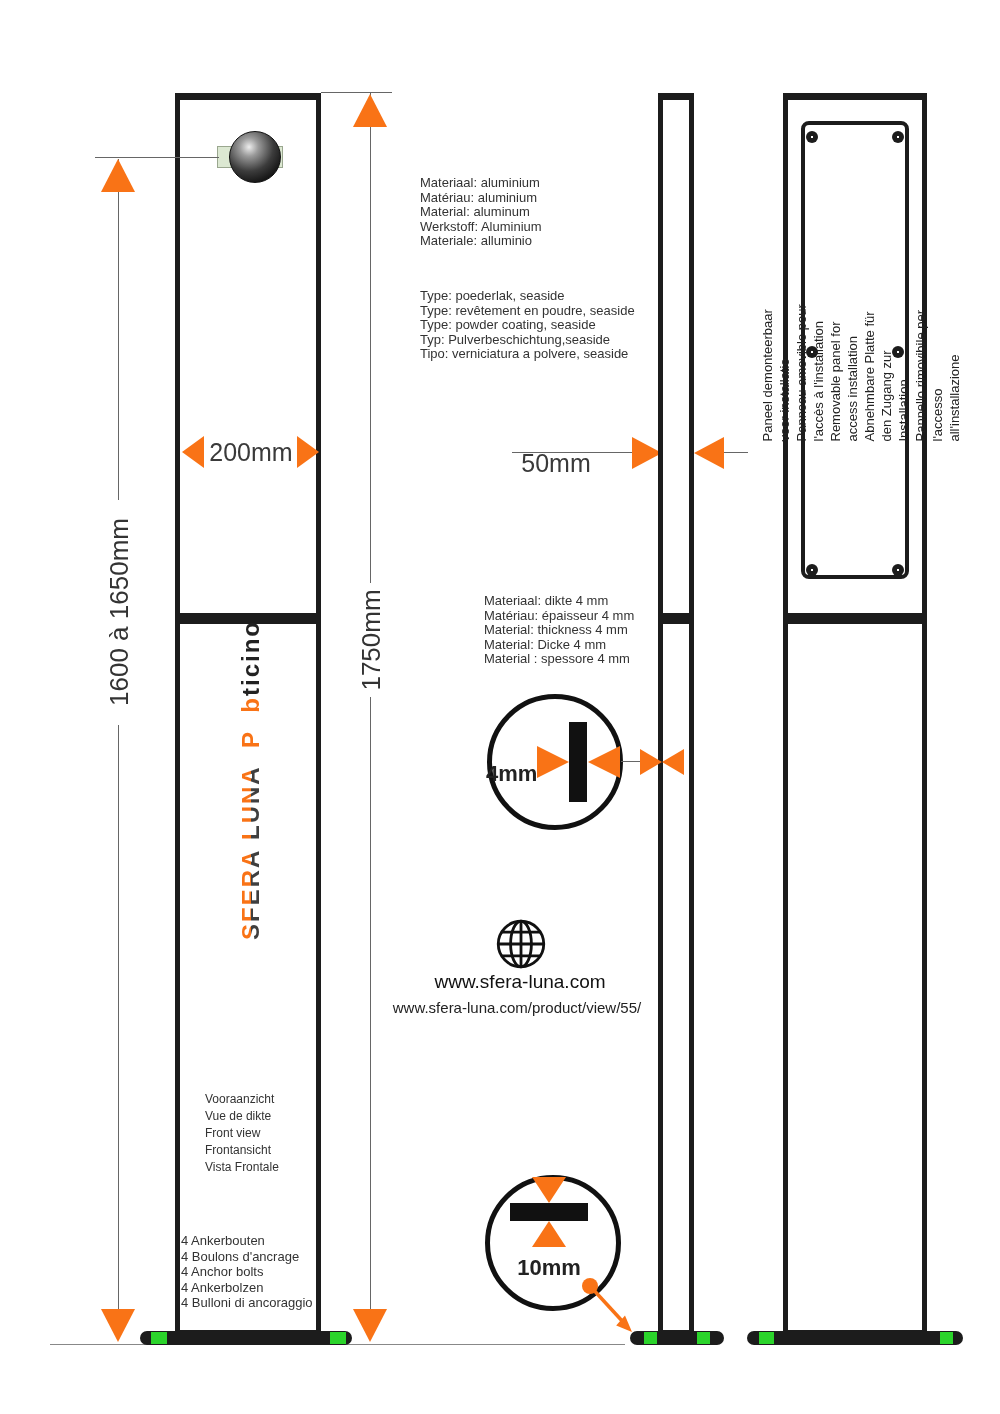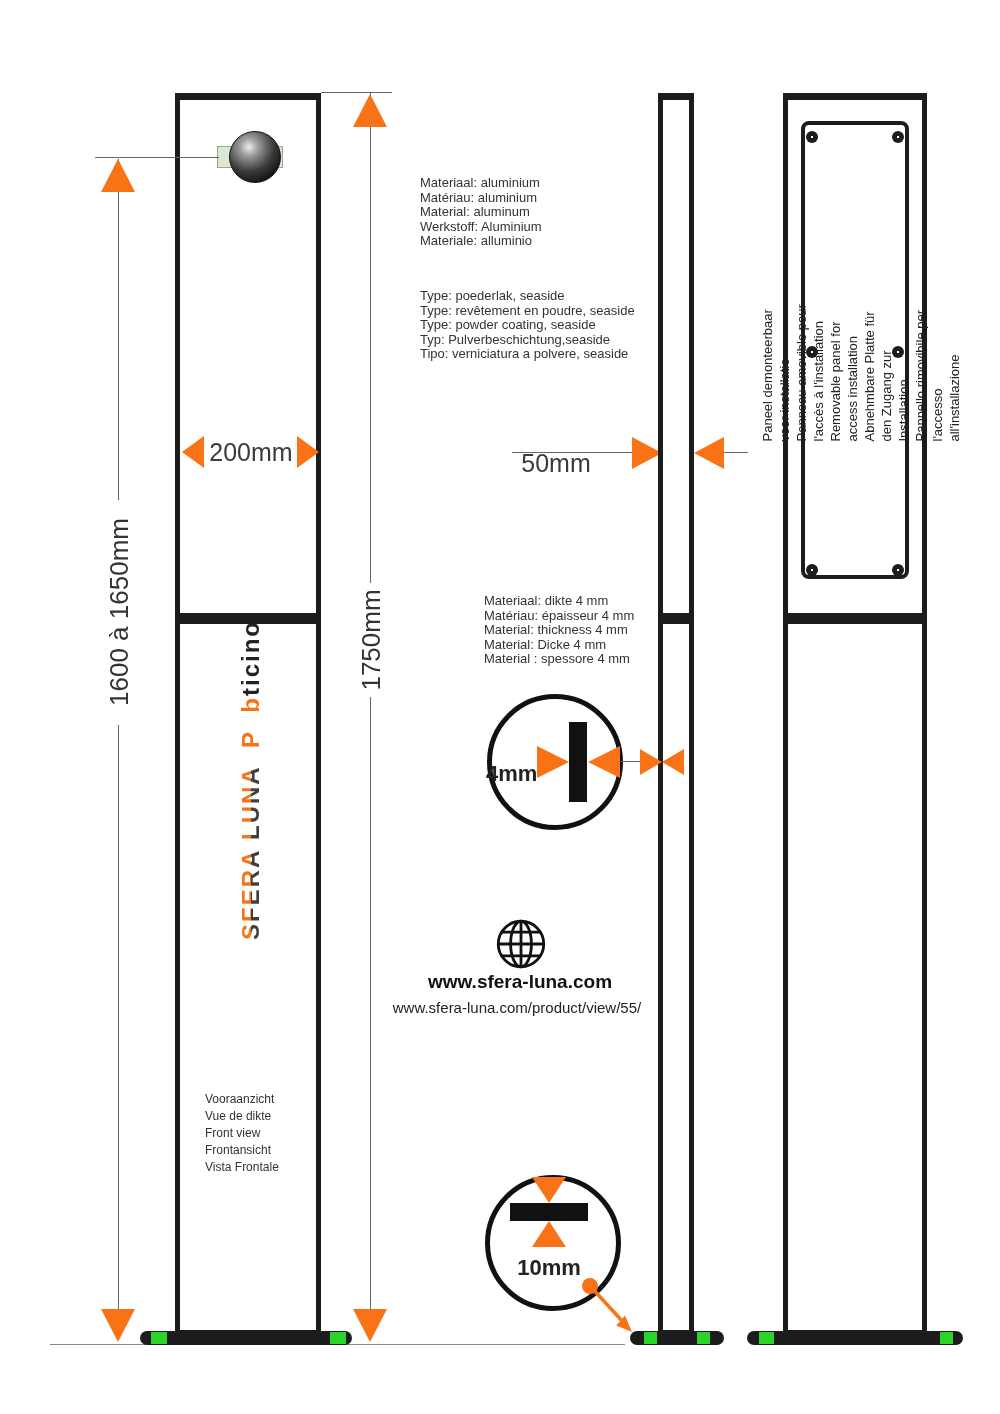--- a/index.html
+++ b/index.html
@@ -38,21 +38,21 @@
   .logo{position:absolute;transform:translate(-50%,-50%) rotate(-90deg);white-space:nowrap;
         font-weight:bold;font-size:24px;letter-spacing:2px;}
   .split{background:linear-gradient(180deg,#F97316 52%,#3f3f3f 52%);
          -webkit-background-clip:text;background-clip:text;color:transparent;}
   .orange-t{color:#F97316;}
   .dark-t{color:#222;}
   .tab{position:absolute;width:15px;height:22px;background:#dce8d2;border:1px solid #9aa78f;box-sizing:border-box;}
   .ball{position:absolute;width:52px;height:52px;border-radius:50%;
         background:radial-gradient(circle at 38% 30%,#ededed 0%,#9a9a9a 20%,#3c3c3c 52%,#050505 88%);
         border:1px solid #111;box-sizing:border-box;}
-  .site-title{position:absolute;font-weight:bold;font-size:19px;color:#111;transform:translateX(-50%);white-space:nowrap;}
+  .site-title{position:absolute;font-weight:normal;font-size:19px;color:#111;transform:translateX(-50%);white-space:nowrap;}
   .site-url{position:absolute;font-size:15px;color:#222;transform:translateX(-50%);white-space:nowrap;}
 </style>
 </head>
 <body>
 
 <div id="stage">
 
   <div class="box" style="left:175px;top:93px;width:146px;height:1242px;"></div>
   <div class="band" style="left:175px;top:613px;width:146px;height:11px;"></div>
 
@@ -65,20 +65,27 @@
   </div>
 
   <div class="t t5 viewlbl" style="left:205px;top:1091px;">
     <div class="ln">Vooraanzicht</div>
     <div class="ln">Vue de dikte</div>
     <div class="ln">Front view</div>
     <div class="ln">Frontansicht</div>
     <div class="ln">Vista Frontale</div>
   </div>
 
+  <div class="t t5" style="left:181px;top:1233px;font-size:13px;line-height:15.5px;">
+    <div class="ln">4 Ankerbouten</div>
+    <div class="ln">4 Boulons d'ancrage</div>
+    <div class="ln">4 Anchor bolts</div>
+    <div class="ln">4 Ankerbolzen</div>
+    <div class="ln">4 Bulloni di ancoraggio</div>
+  </div>
 
   <div class="thin" style="left:95px;top:157px;width:124px;height:1px;"></div>
   <div class="thin" style="left:118px;top:159px;width:1px;height:341px;"></div>
   <div class="thin" style="left:118px;top:725px;width:1px;height:606px;"></div>
   <div class="tri up" style="left:101px;top:159px;"></div>
   <div class="tri down" style="left:101px;top:1309px;"></div>
   <div class="dimlbl" style="left:119px;top:612px;">1600 à 1650mm</div>
 
   <div class="thin" style="left:321px;top:92px;width:71px;height:1px;"></div>
   <div class="thin" style="left:370px;top:93px;width:1px;height:490px;"></div>

